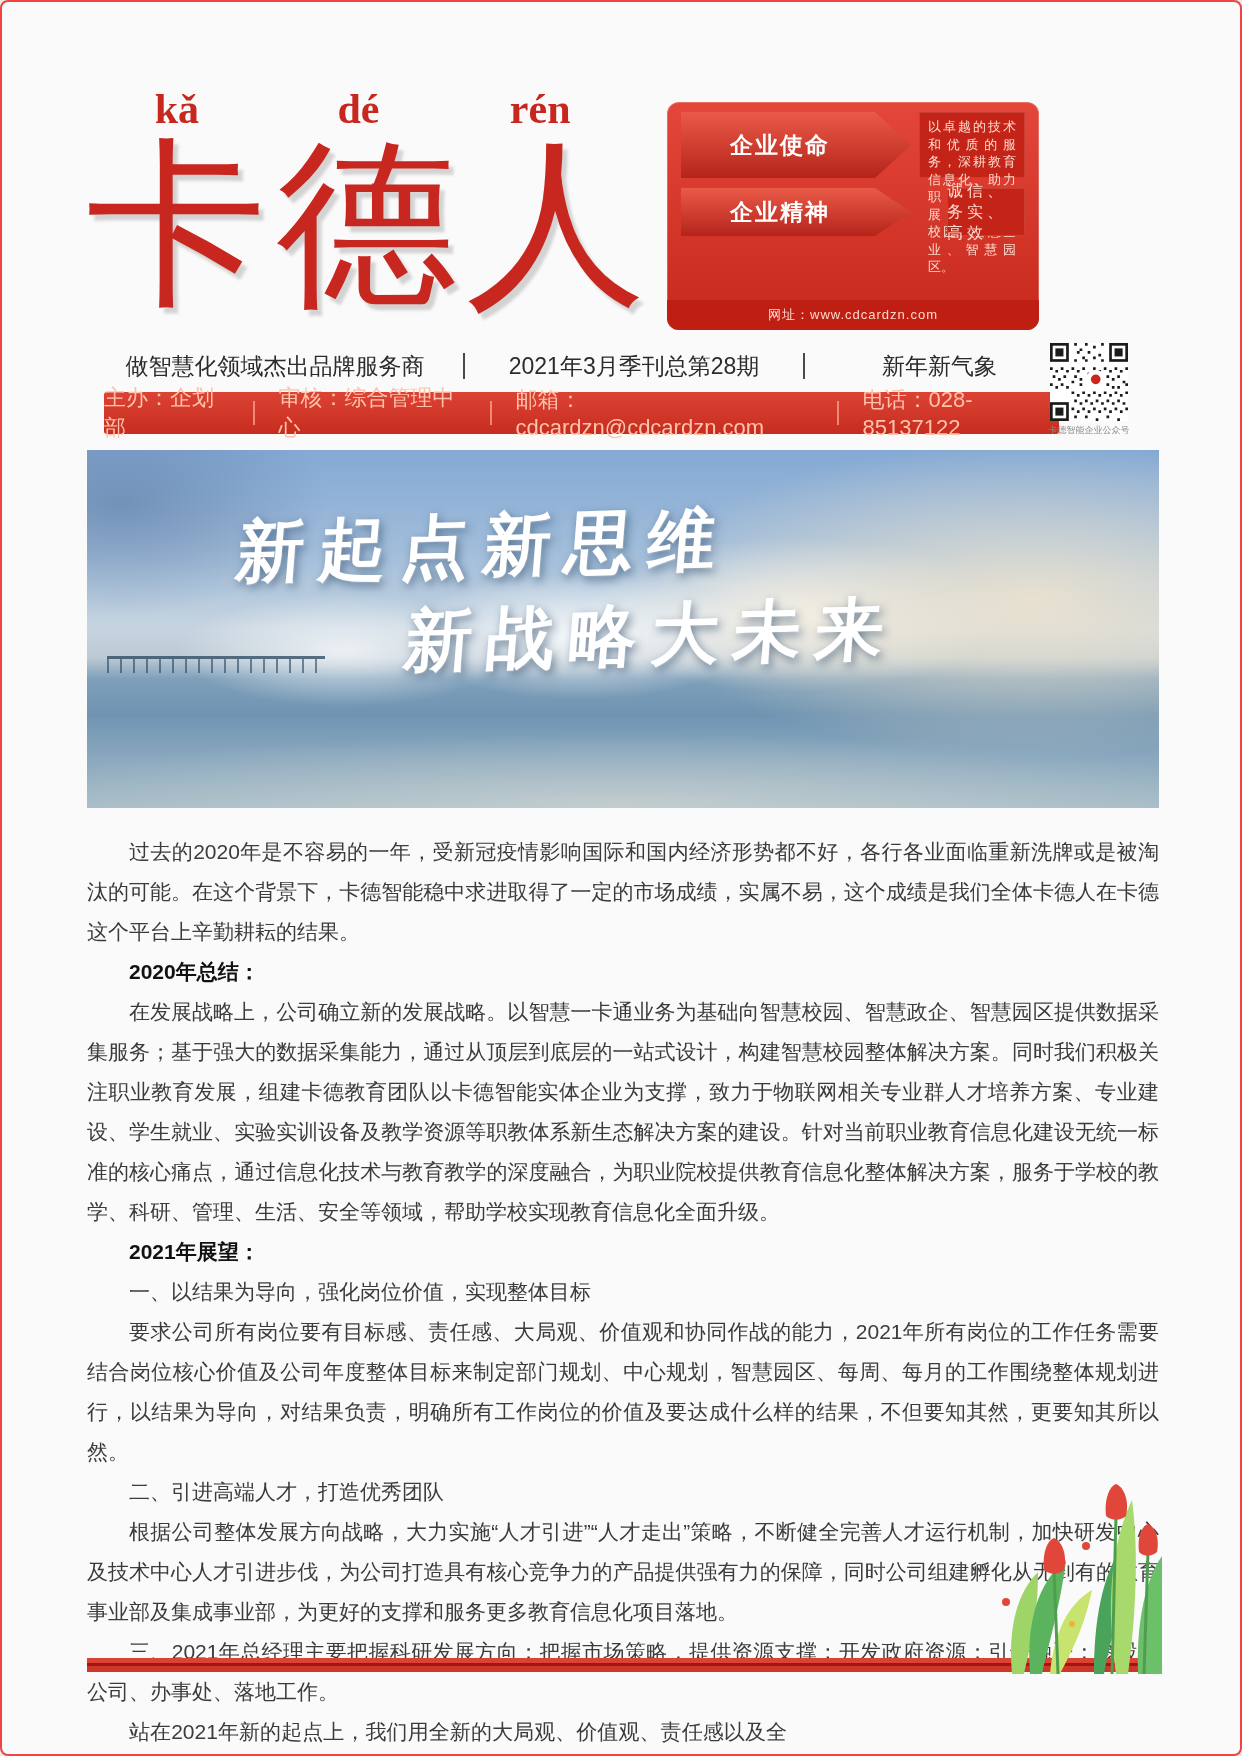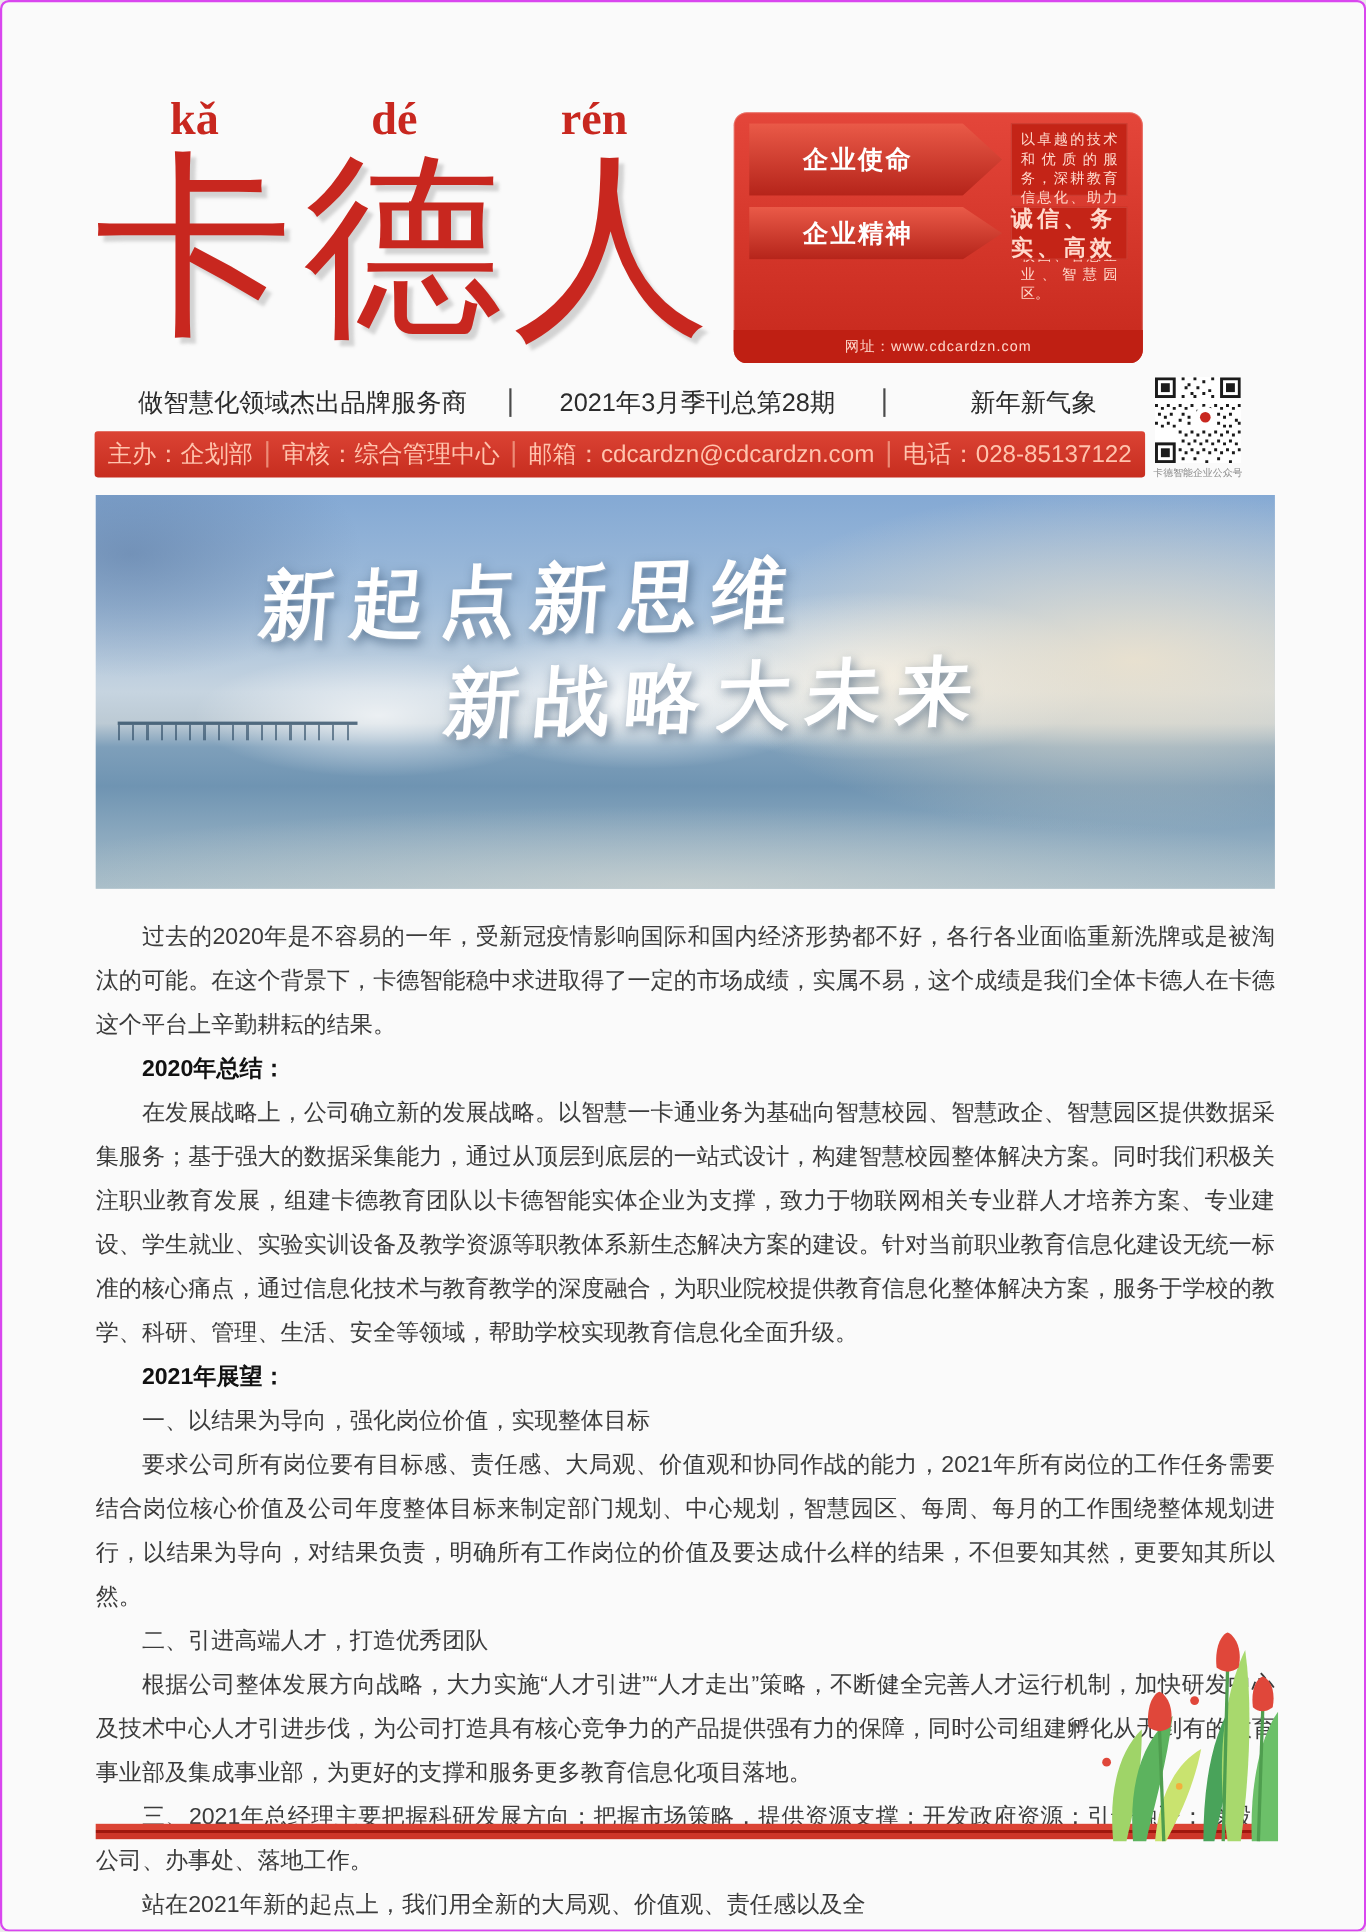--- a/index.html
+++ b/index.html
@@ -1,18 +1,18 @@
 <!DOCTYPE html>
 <html><head>
 <meta charset="utf-8">
 <style>
   html,body { margin:0; padding:0; background:#e9e9e9; }
   .page {
     position:relative; width:1242px; height:1756px; margin:0 auto;
-    background:#fafafa; border:2px solid #d946ef; border-radius:8px;
+    background:#fafafa; border:2px solid #ef4444; border-radius:8px;
     overflow:hidden; box-sizing:border-box;
     font-family:"Liberation Sans", sans-serif;
   }
   
   .masthead-left { position:absolute; left:84px; top:84px; width:560px; }
   .pinyin-row { display:flex; width:545px; }
   .pinyin-row span {
     flex:1; text-align:center; font-family:"Liberation Serif", serif;
     font-weight:bold; font-size:42px; color:#c8271f; line-height:1.1;
   }
@@ -43,41 +43,41 @@
   .brand-row.spirit-row { height:48px; }
   .arrow-label {
     flex:0 0 198px;
     clip-path:polygon(0 0, calc(100% - 36px) 0, 100% 50%, calc(100% - 36px) 100%, 0 100%);
     background:linear-gradient(180deg,#ea5a48,#b5241a);
     color:#fff; display:flex; align-items:center; justify-content:center;
     padding-right:32px; font-size:23px; font-weight:bold; letter-spacing:2px;
   }
   .brand-text { flex:1; background:#c42417; color:#ffd9cc; box-shadow:inset 0 0 0 1px rgba(255,255,255,.12); }
   .brand-text.mission { font-size:13px; line-height:17.5px; padding:6px 9px; text-align:justify; }
-  .brand-text.spirit { display:flex; align-items:center; justify-content:center; font-size:20px; font-weight:bold; letter-spacing:4px; }
+  .brand-text.spirit { display:flex; align-items:center; justify-content:center; font-size:16px; font-weight:normal; letter-spacing:4px;margin-left:28px; }
   .brand-box-footer {
     margin-top:auto; height:30px; background:#bf1f13; border-radius:0 0 12px 12px;
     display:flex; align-items:center; justify-content:center;
     font-size:13px; color:#ffd9cc; letter-spacing:1px;
   }
   
   .info-row {
     position:absolute; left:85px; top:348px; width:955px; height:32px;
     display:flex; align-items:center; color:#2b2b2b; font-size:23px;
   }
   .info-cell { text-align:center; }
   .info-cell.c1 { flex:0 0 376px; }
   .info-cell.c2 { flex:0 0 338px; }
   .info-cell.c3 { flex:1;padding-left:32px; }
   .info-div { width:2px; height:26px; background:#4a4a4a; }
   .pub-bar {
-    position:absolute; left:84px; top:390px; width:955px; height:42px;
+    position:absolute; left:102px; top:390px; width:955px; height:42px;
     background:linear-gradient(180deg,#db4334,#c72d1f); border-radius:3px;
     display:flex; align-items:center; justify-content:space-evenly;
-    color:#ffc3ad; font-size:22px;
+    color:#ffc3ad; font-size:22px;gap:24px;
   }
   .pub-div { width:2px; height:24px; background:#f2a18b; opacity:.8; }
   
   .qr-block { position:absolute; left:1046px; top:341px; width:82px; text-align:center; }
   .qr-svg { width:78px; height:78px; display:block; margin:0 auto; background:#fff; }
   .qr-caption { font-size:9px; color:#8a8a8a; margin-top:3px; white-space:nowrap; }
   
   .hero {
     position:absolute; left:85px; top:448px; width:1072px; height:358px; overflow:hidden;
     background:linear-gradient(180deg,#84a9d4 0%,#a1bdda 28%,#c6d4e0 50%,#bccad4 58%,

